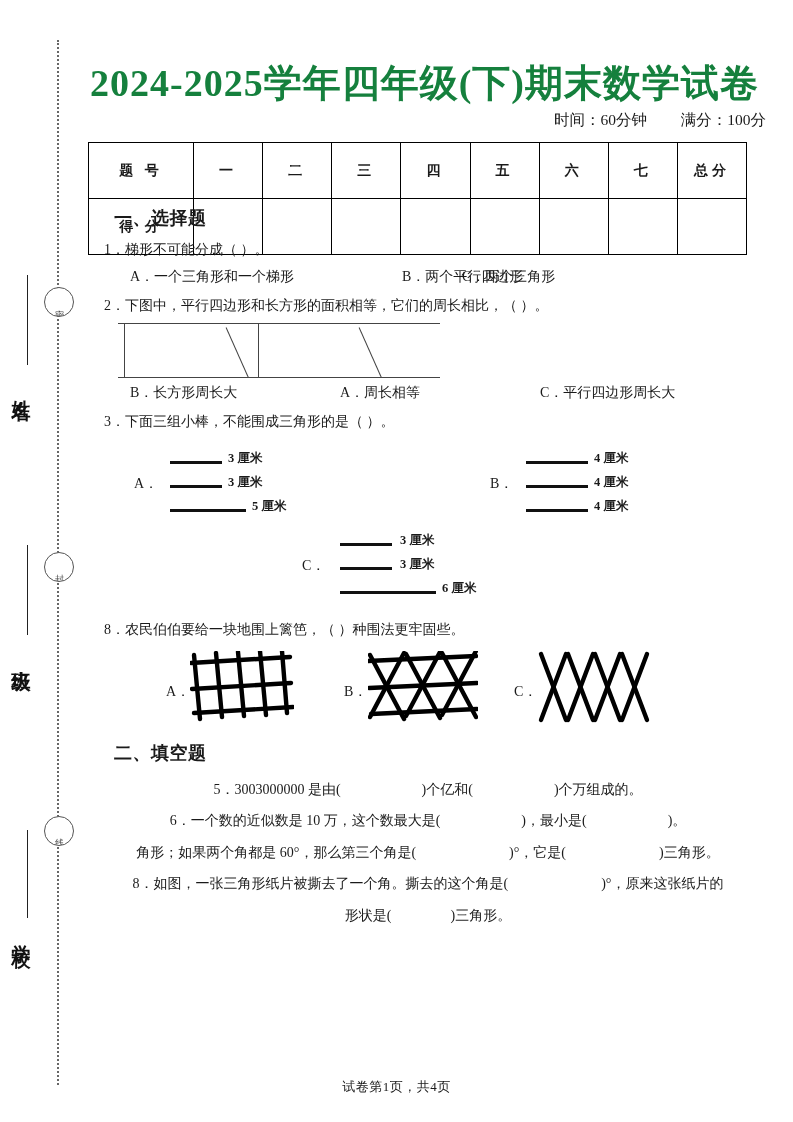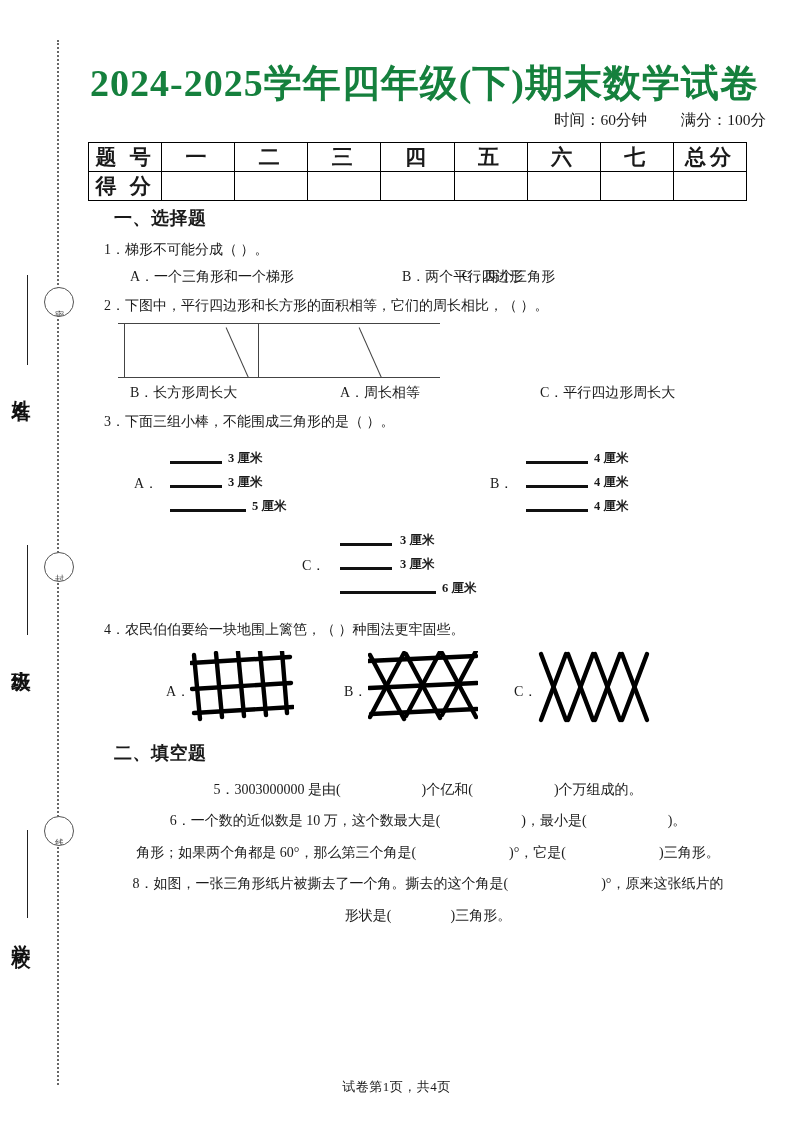--- a/index.html
+++ b/index.html
@@ -85,24 +85,24 @@
     position:absolute;left:88px;top:142px;
     width:659px;
     border-collapse:collapse;
     table-layout:fixed;
   }
   .score-table td{
     border:1.2px solid #000;
     height:23px;
     text-align:center;
     vertical-align:middle;
-    font-size:21px;
+    font-size:14px;
     font-weight:bold;
     letter-spacing:4px;
-    padding:0;
+    padding:16px;
     font-family:"Liberation Serif","DejaVu Serif",serif;
   }
   .score-table td.rowhead{width:72px;}
 
   
   .content{position:absolute;left:104px;top:206px;width:648px;}
   .sec-head{
     font-size:18px;font-weight:bold;margin:0 0 9px 10px;
     letter-spacing:.5px;
   }
@@ -369,21 +369,21 @@
           <span class="bar"></span>
           <span class="len">3 厘米</span>
         </span>
         <span class="stick st3">
           <span class="bar"></span>
           <span class="len">6 厘米</span>
         </span>
       </div>
     </div>
 
-    <div class="q" style="margin-top:6px;">4．农民伯伯要给一块地围上篱笆，（    ）种围法更牢固些。</div>
+    <div class="q" style="margin-top:6px;">8．农民伯伯要给一块地围上篱笆，（    ）种围法更牢固些。</div>
 
     <div class="fence-row">
 
       <div class="fence-item f-a">
         <span class="fl">A．</span>
         <svg class="fence-svg" width="104" height="72" viewBox="0 0 104 72">
           <g stroke="#000" stroke-width="4.4" stroke-linecap="round">
             <line x1="4" y1="4" x2="10" y2="68"></line>
             <line x1="26" y1="2" x2="32" y2="66"></line>
             <line x1="48" y1="1" x2="54" y2="65"></line>

